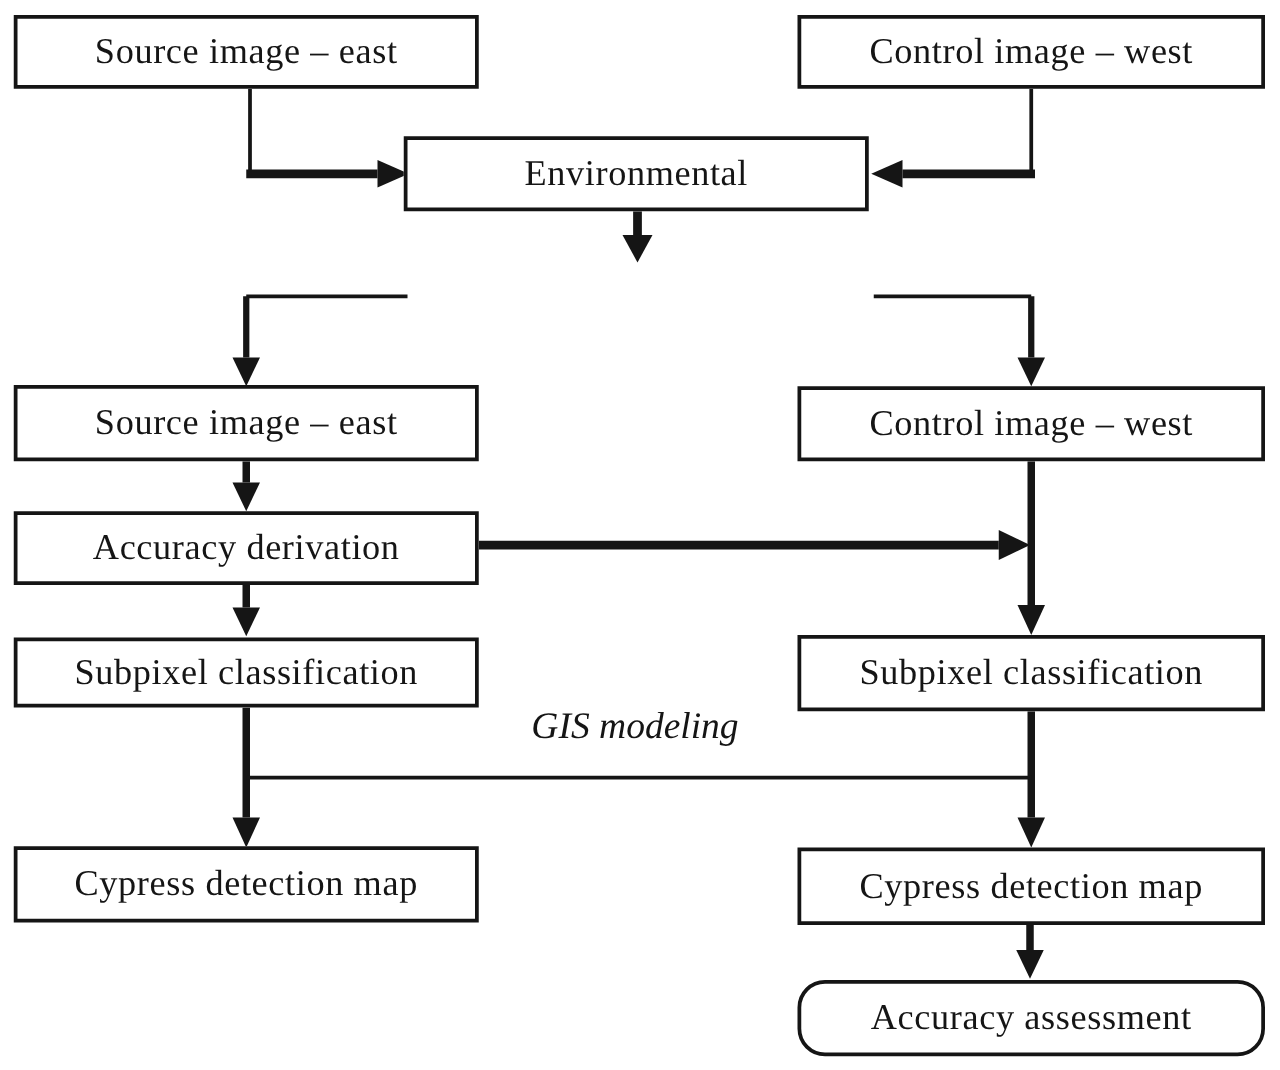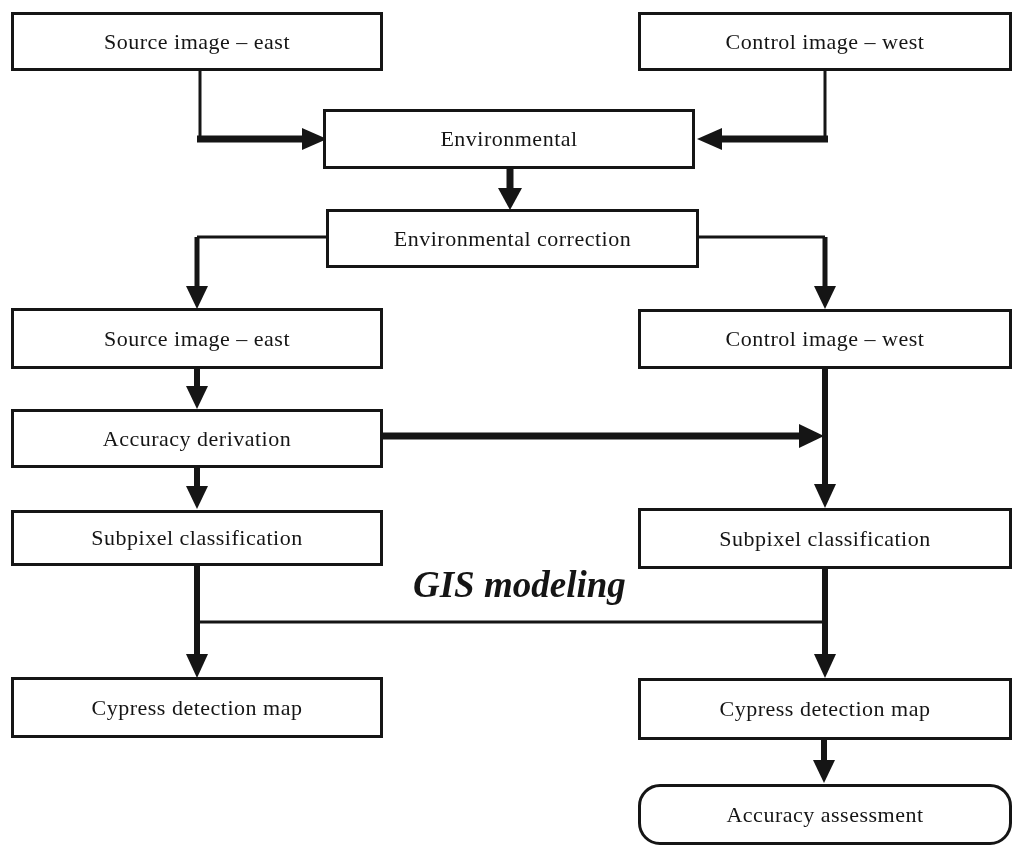--- a/index.html
+++ b/index.html
@@ -25,33 +25,32 @@
   }
   .node {
     position: absolute;
     box-sizing: border-box;
     border: 3px solid #151515;
     background: #ffffff;
     display: flex;
     align-items: center;
     justify-content: center;
     text-align: center;
-    font-size: 22px;
+    font-size: 29px;
     line-height: 1;
     letter-spacing: 0.5px;
     white-space: nowrap;
   }
   .annotation {
     position: absolute;
-    font-size: 37px;
+    font-size: 30px;
     font-style: italic;
     text-align: center;
     line-height: 1;
     white-space: nowrap;
-    font-weight: bold;
   }
   
   .n-source-east-top        { left: 11px;  top: 12px;  width: 372px; height: 59px; }
   .n-control-west-top       { left: 638px; top: 12px;  width: 374px; height: 59px; }
   .n-preprocessing          { left: 323px; top: 109px; width: 372px; height: 60px; }
   .n-environmental          { left: 326px; top: 209px; width: 373px; height: 59px; }
   .n-source-east-mid        { left: 11px;  top: 308px; width: 372px; height: 61px; }
   .n-control-west-mid       { left: 638px; top: 309px; width: 374px; height: 60px; }
   .n-signature-derivation   { left: 11px;  top: 409px; width: 372px; height: 59px; }
   .n-subpixel-left          { left: 11px;  top: 510px; width: 372px; height: 56px; }
@@ -142,23 +141,20 @@
   </div>
 
   <div class="node n-control-west-top">
     <span>Control image – west</span>
   </div>
 
   <div class="node n-preprocessing">
     <span>Environmental</span>
   </div>
 
-  <div class="node n-environmental">
-    <span>Environmental correction</span>
-  </div>
 
   <div class="node n-source-east-mid">
     <span>Source image – east</span>
   </div>
 
   <div class="node n-control-west-mid">
     <span>Control image – west</span>
   </div>
 
   <div class="node n-signature-derivation">

